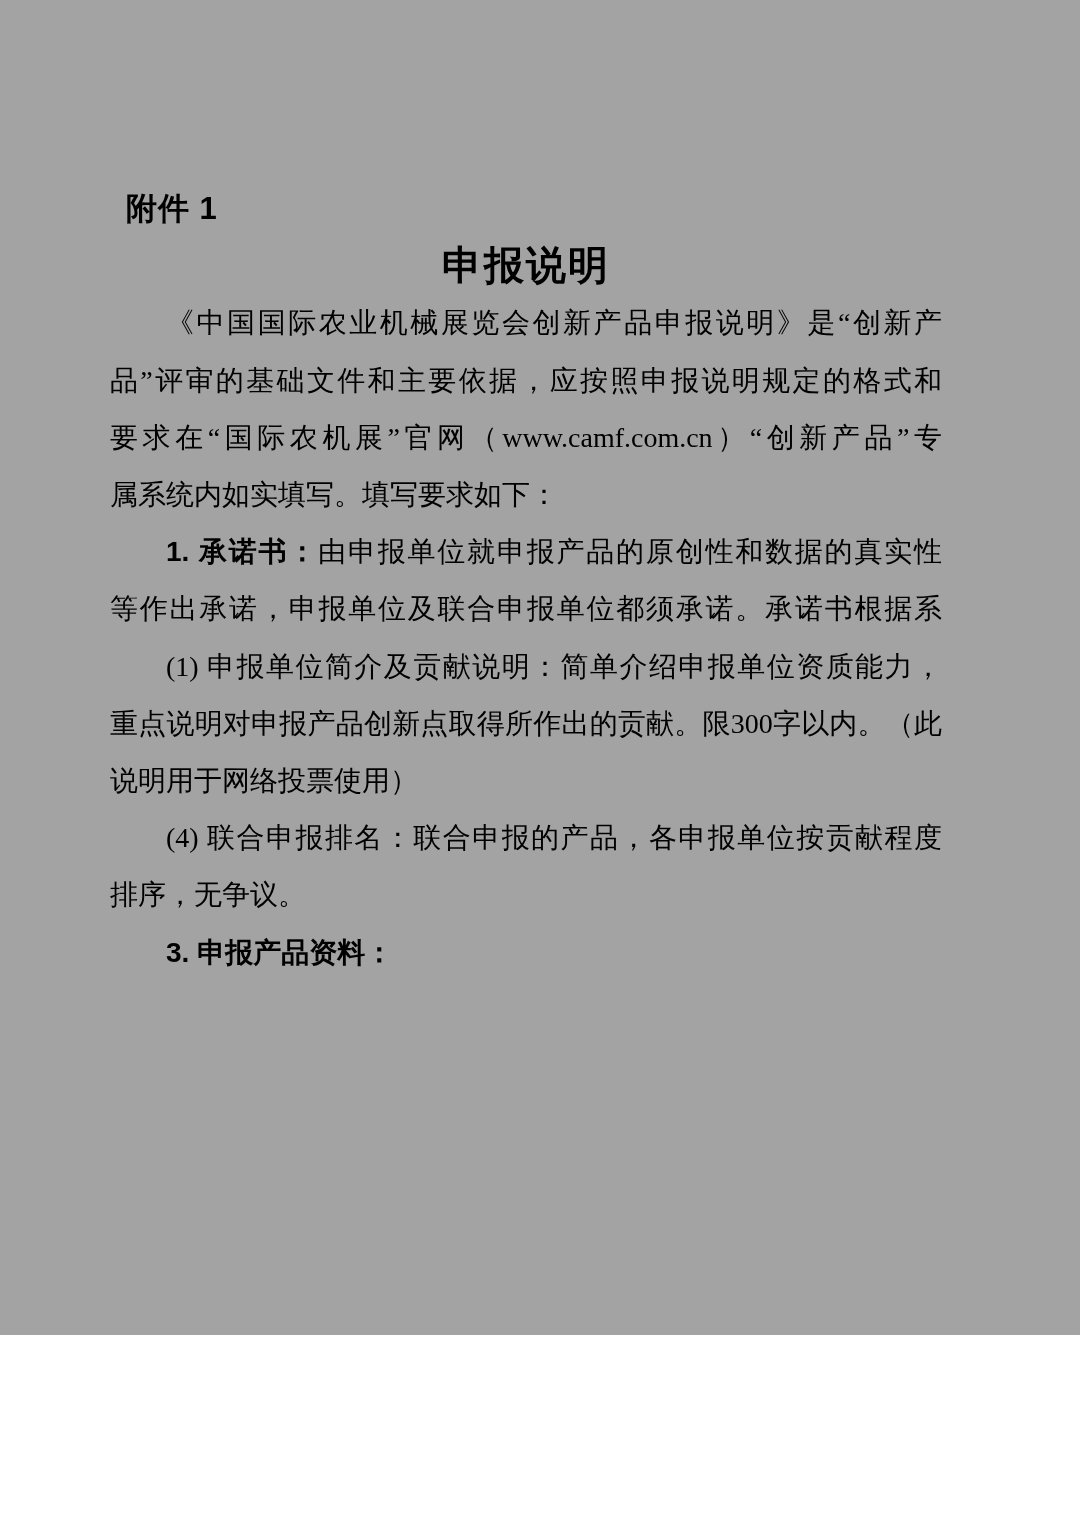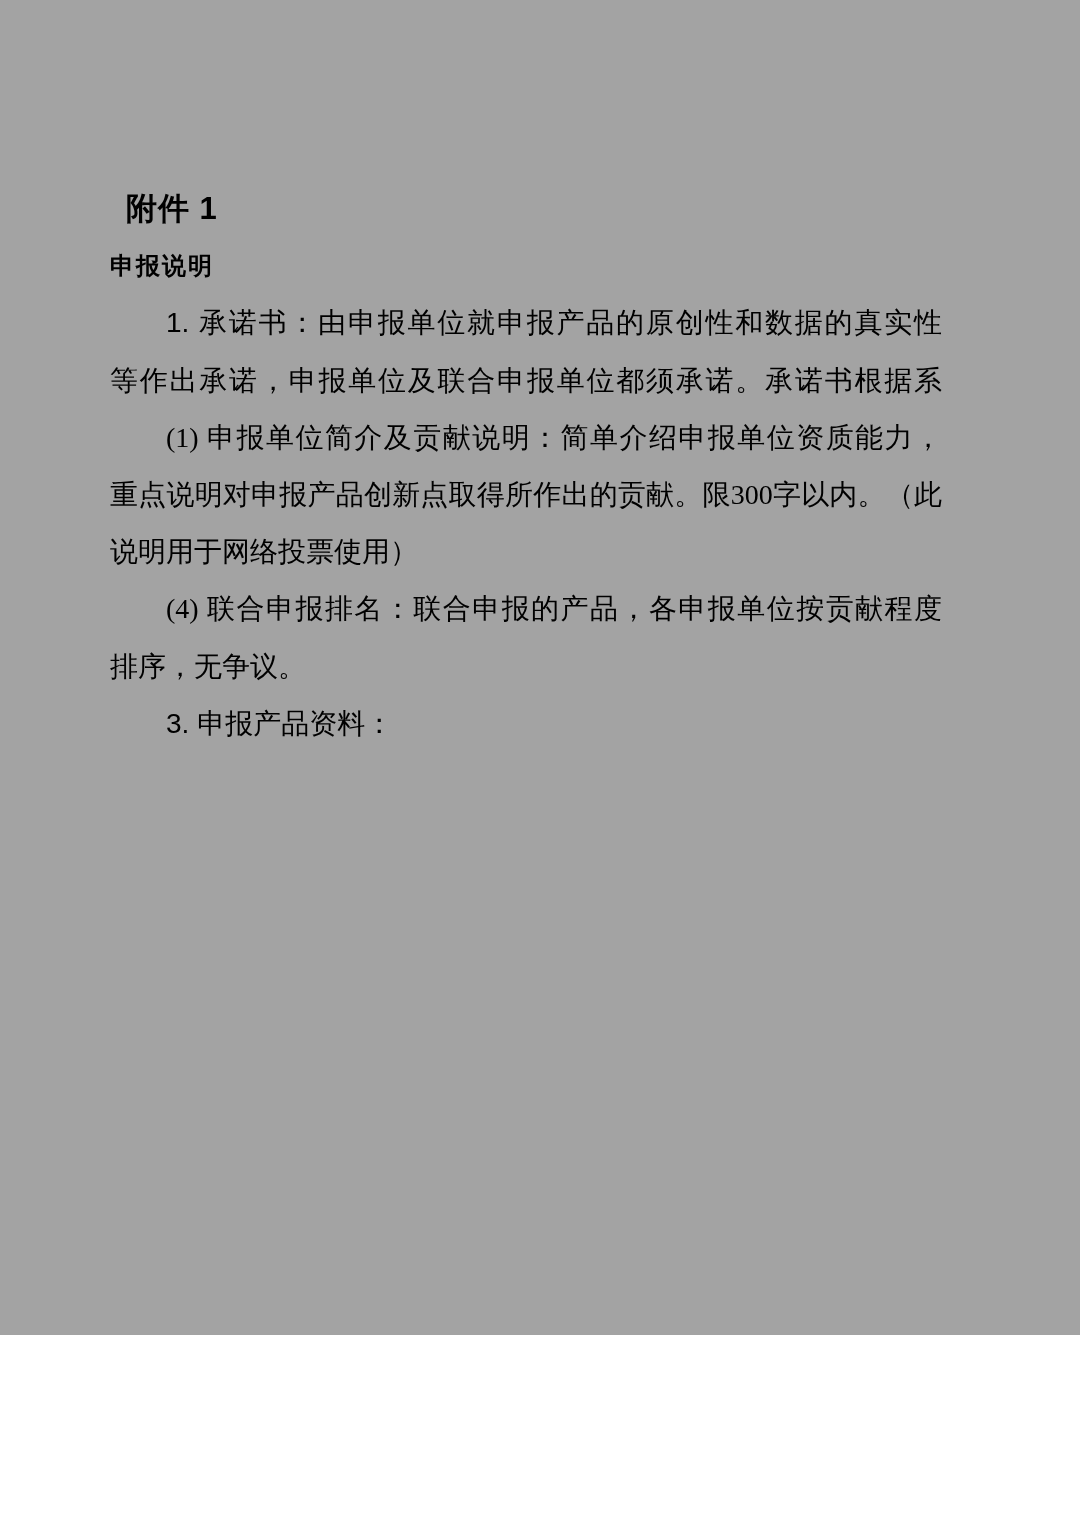--- a/index.html
+++ b/index.html
@@ -28,23 +28,23 @@
     font-weight: 600;
     font-size: 31px;
     line-height: 57.2px;
     padding-left: 16px;
     letter-spacing: 1px;
   }
   .doc-title {
     margin: 0;
     font-family: "Liberation Sans", sans-serif;
     font-weight: 700;
-    font-size: 24px;
+    font-size: 40px;
     line-height: 57.2px;
-    text-align: left;
+    text-align: center;
     letter-spacing: 2px;
   }
   .doc-body {
     font-size: 28px;
     line-height: 57.2px;
   }
   .para {
     margin: 0;
   }
   .line {
@@ -56,41 +56,47 @@
     text-align-last: justify;
   }
   .line.indent {
     text-indent: 56px;
   }
   .run {
     font-family: "Liberation Serif", serif;
   }
   .bold-run {
     font-family: "Liberation Sans", sans-serif;
-    font-weight: 400;
+    font-weight: 700;
   }
   .page-number {
     position: absolute;
     top: 1400px;
     left: 0;
     width: 100%;
     text-align: center;
     font-size: 21px;
     line-height: 30px;
     font-family: "Liberation Serif", serif;
   }
 </style>
 </head>
 <body>
 
 <div class="page">
   <div class="content">
     <div class="attachment-label">附件 1</div>
     <h1 class="doc-title">申报说明</h1>
     <div class="doc-body" id="doc-body">
+        <div class="para">
+          <div class="line fill indent"><span class="run">《中国国际农业机械展览会创新产品申报说明》是“创新产</span></div>
+          <div class="line fill"><span class="run">品”评审的基础文件和主要依据，应按照申报说明规定的格式和</span></div>
+          <div class="line fill"><span class="run">要求在“国际农机展”官网（www.camf.com.cn）“创新产品”专</span></div>
+          <div class="line"><span class="run">属系统内如实填写。填写要求如下：</span></div>
+        </div>
         <div class="para">
           <div class="line fill indent"><span class="run bold-run">1. 承诺书：</span><span class="run">由申报单位就申报产品的原创性和数据的真实性</span></div>
           <div class="line fill"><span class="run">等作出承诺，申报单位及联合申报单位都须承诺。承诺书根据系</span></div>
         </div>
         <div class="para">
           <div class="line fill indent"><span class="run">(1) 申报单位简介及贡献说明：简单介绍申报单位资质能力，</span></div>
           <div class="line fill"><span class="run">重点说明对申报产品创新点取得所作出的贡献。限300字以内。（此</span></div>
           <div class="line"><span class="run">说明用于网络投票使用）</span></div>
         </div>
         <div class="para">

